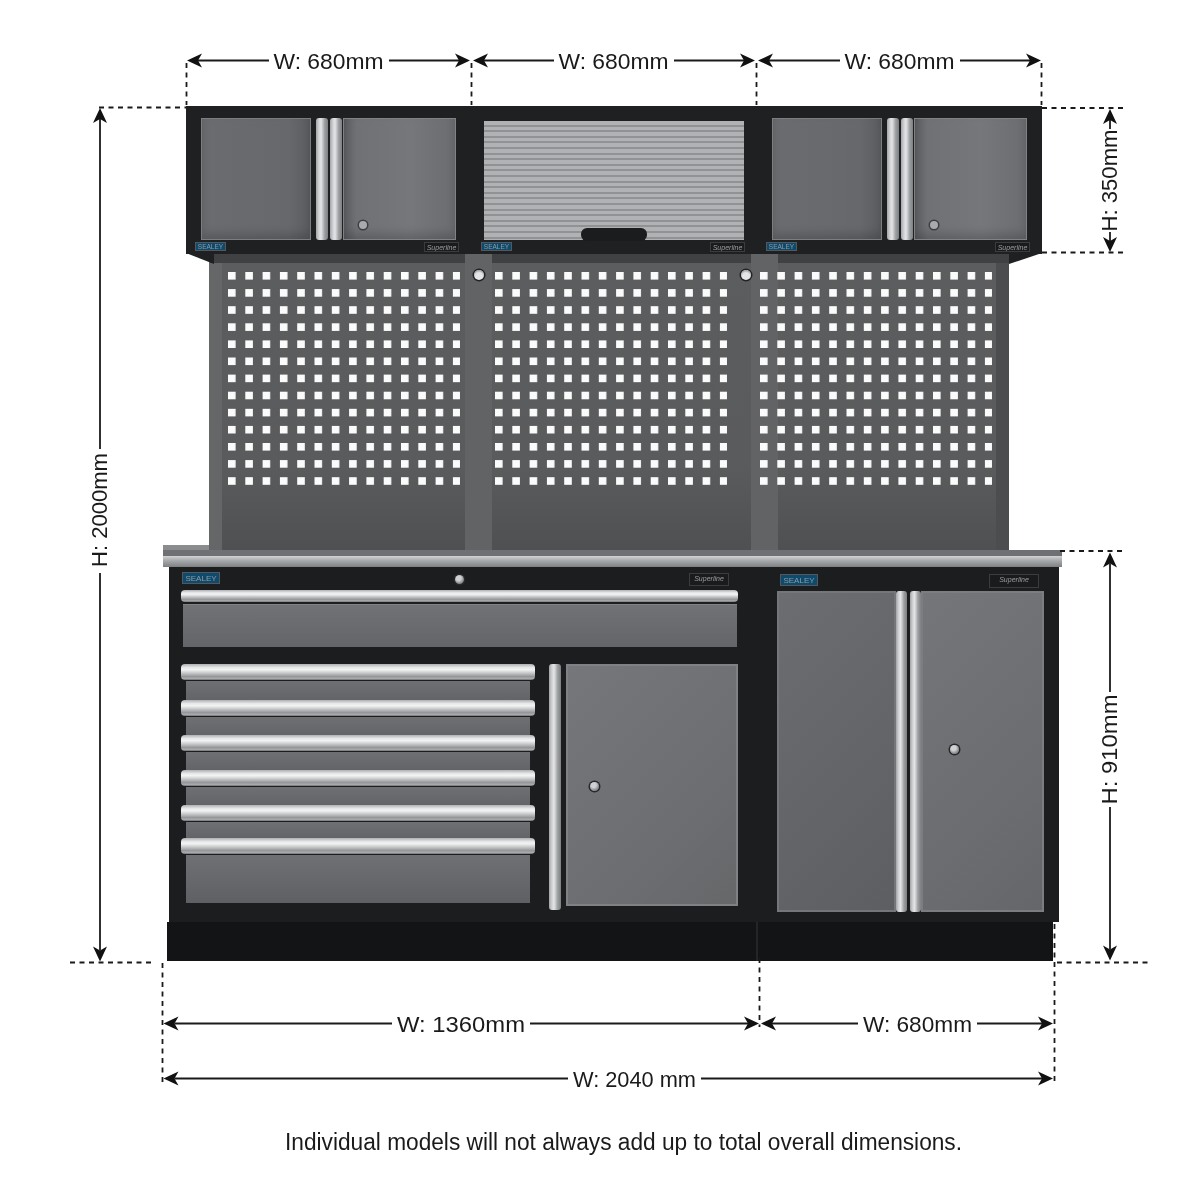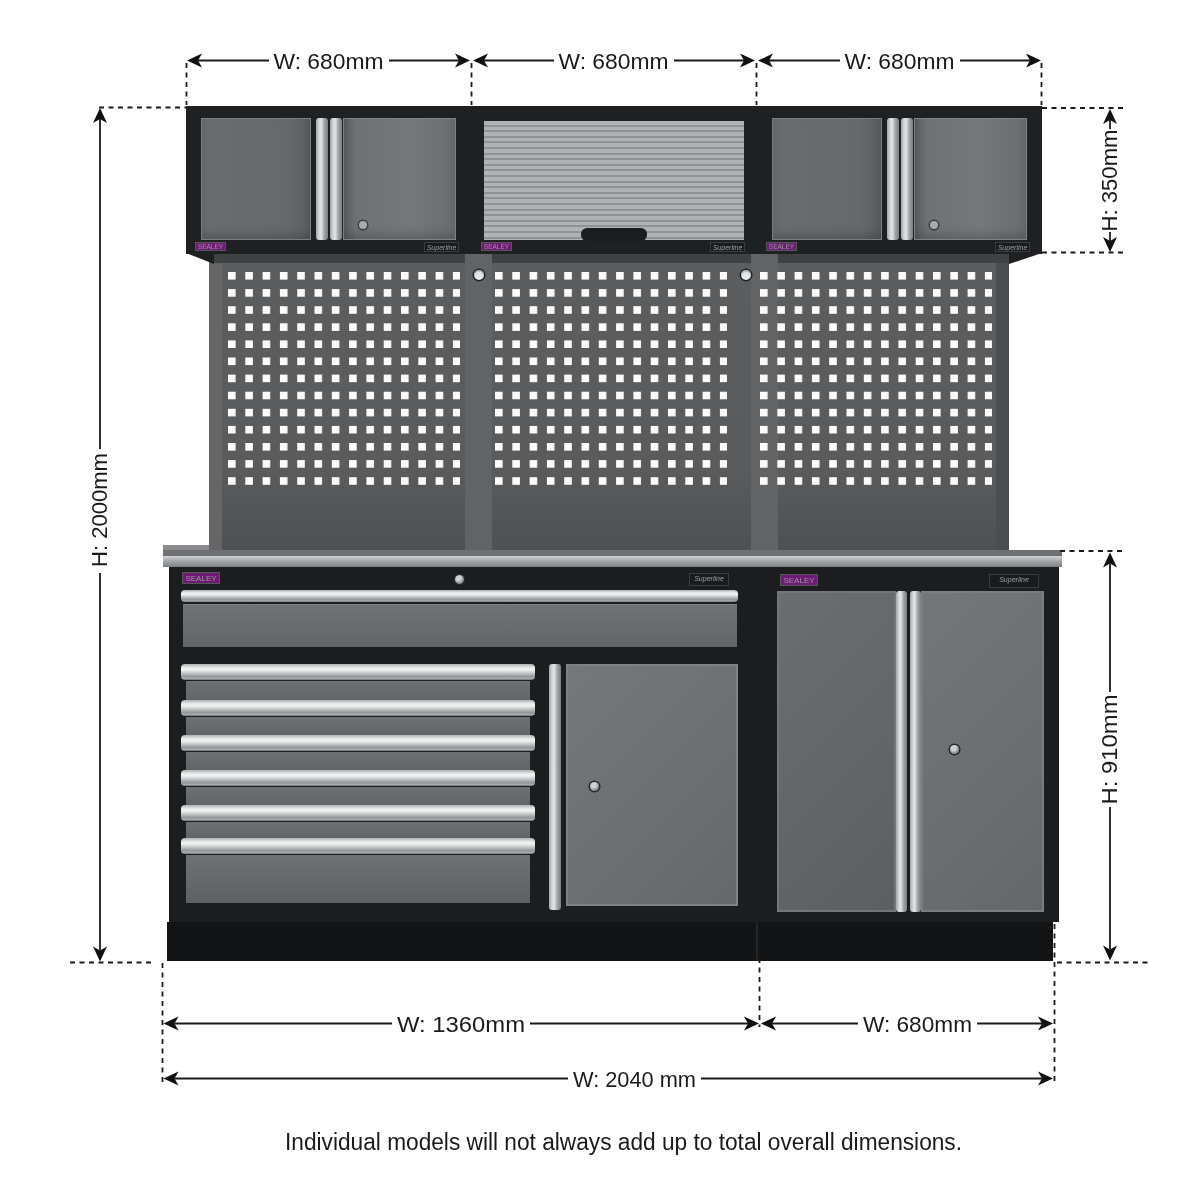--- a/index.html
+++ b/index.html
@@ -7,21 +7,21 @@
          font-family:"Liberation Sans",sans-serif;}
   .abs{position:absolute;}
   .frame{background:#1e2022;}
   .door{background:linear-gradient(to right,#6a6c6f 0%,#66686b 80%,#5a5c5f 100%);
         box-shadow:inset 0 0 0 1px #7b7d80, inset 0 -6px 10px rgba(0,0,0,.18);}
   .doorR{background:linear-gradient(to right,#595b5e 0%,#6f7174 12%,#75777a 60%,#6a6c6f 100%);
         box-shadow:inset 0 0 0 1px #808285, inset 0 -6px 10px rgba(0,0,0,.18);}
   .chromeV{background:linear-gradient(to right,#a2a4a6 0%,#d2d3d6 25%,#e4e5e7 42%,#9da0a2 72%,#7d7f81 100%);border-radius:3px;}
   .chromeH{background:linear-gradient(to bottom,#aeb0b2 0%,#e6e7e8 22%,#f2f3f3 36%,#c9cbcd 55%,#95979a 78%,#a9abad 92%,#67696b 100%);border-radius:4px;}
   .keyhole{width:9px;height:9px;border-radius:50%;background:radial-gradient(circle at 40% 35%,#cfd1d3 0 30%,#94969a 60%,#5a5c5e 100%);box-shadow:0 0 0 1.5px #26282a;}
-  .label{background:#701a75;border:1px solid #55575a;color:#97999b;font-size:6.5px;line-height:8px;
+  .label{background:#0c4a6e;border:1px solid #55575a;color:#97999b;font-size:6.5px;line-height:8px;
          text-align:center;letter-spacing:0;overflow:hidden;white-space:nowrap;box-sizing:border-box;}
   .sup{background:#191b1d;border:1px solid #3a3c3e;color:#9b9da0;font-size:7px;line-height:9px;font-style:italic;
        text-align:center;overflow:hidden;white-space:nowrap;box-sizing:border-box;}
 </style>
 </head>
 <body>
 <div id="stage">
 
   <div class="abs" style="left:209px;top:254px;width:800px;height:296px;background:linear-gradient(to bottom,#5b5d5f 0%,#595b5d 72%,#4e5052 100%);"></div>
 

